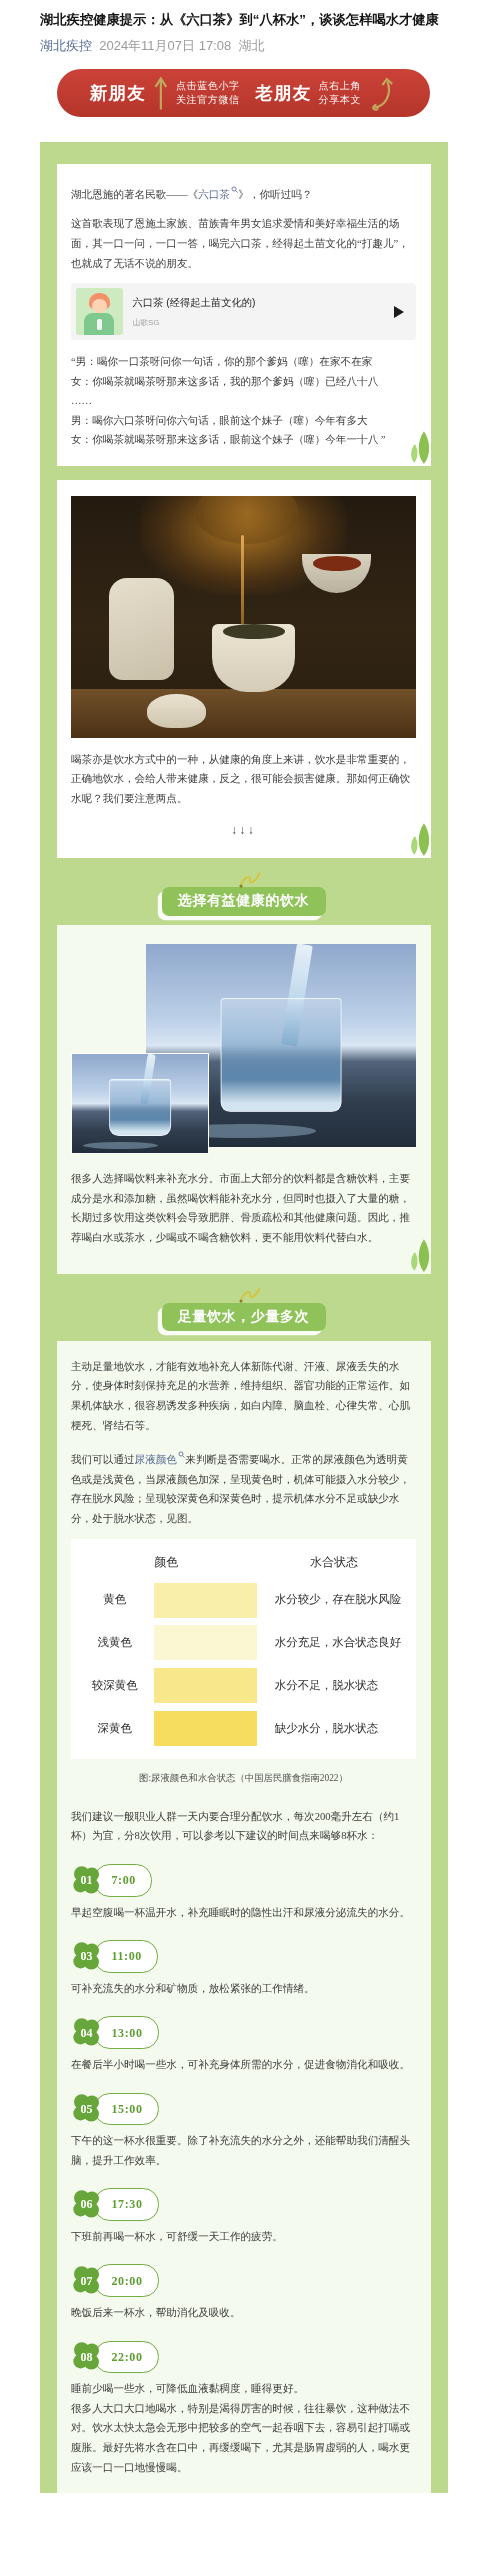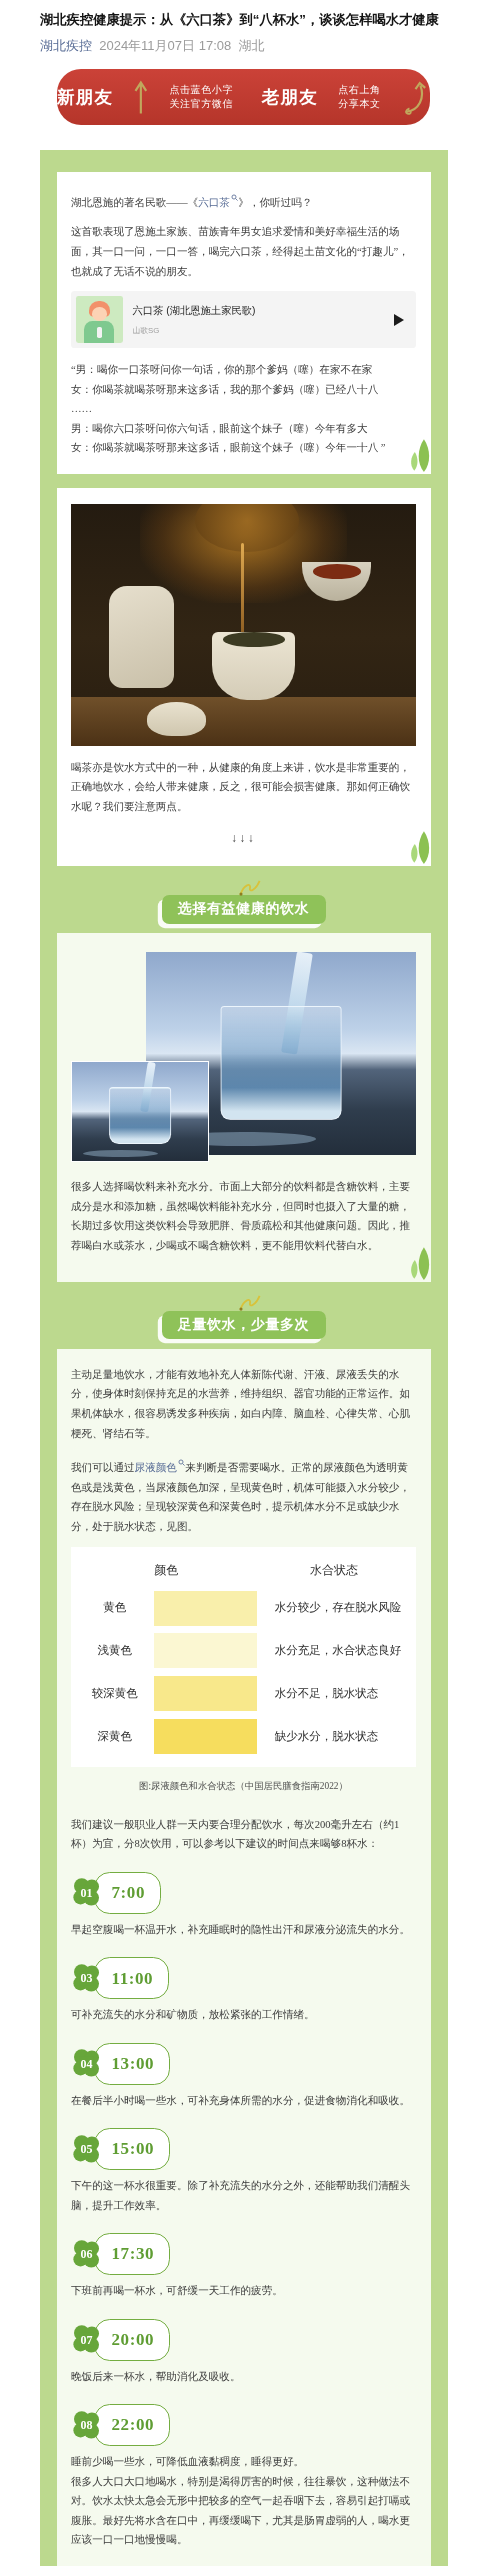--- a/index.html
+++ b/index.html
@@ -5,23 +5,23 @@
   html,body{margin:0;padding:0;background:#fff;}
   body{width:487px;font-family:"Liberation Sans",sans-serif;}
 
   
   .article-header{padding:9.7px 39px 0 40px;}
   .page-title{font-size:13.3px;line-height:1.45;margin:0 0 7.8px;color:#141414;font-weight:700;}
   .byline{display:flex;gap:7.2px;font-size:13px;color:#9b9b9b;align-items:baseline;}
   .byline .account{color:#576b95;cursor:pointer;}
 
   
-  .banner{margin:14.5px auto 0;width:373px;height:56px;border-radius:24px;
+  .banner{margin:14.5px auto 0;width:373px;height:48px;border-radius:24px;
     background:linear-gradient(180deg,#cb4238,#b5352a);
-    display:flex;align-items:center;justify-content:space-between;gap:7.2px;color:#fff;}
+    display:flex;align-items:center;justify-content:center;gap:7.2px;color:#fff;}
   .banner .big{font-size:17.5px;font-weight:800;letter-spacing:1.2px;}
   .banner .hints{font-size:10px;line-height:1.45;letter-spacing:0.6px;}
   .banner svg{display:block;}
 
   
   .green-wrap{margin:25px auto 0;width:408px;background:#bcd98e;padding:22px 17px 0;box-sizing:border-box;}
   .card{position:relative;background:#fff;padding:15.7px 14.5px;
     font-family:"Liberation Serif",serif;font-size:10.6px;line-height:1.85;color:#3b3b3b;}
   .card.tint{background:#f5faee;}
   .card p{margin:0 0 10.3px;}
@@ -96,21 +96,21 @@
   .t-status{flex:1;padding-left:18px;font-size:11.5px;}
   .t-caption{text-align:center;font-size:9.4px;color:#4f4f4f;margin:11px 0 3.6px;}
 
   
   .sched-item{margin-top:18px;}
   .sched-badge{display:flex;align-items:center;margin-bottom:6px;}
   .blob{position:relative;width:31px;height:31px;z-index:2;flex:none;}
   .blob .num{position:absolute;inset:0;display:flex;align-items:center;justify-content:center;
     color:#fff;font-size:12px;font-weight:700;}
   .pill{margin-left:-7.8px;background:#fff;border:1.2px solid #74ad41;color:#5f9d33;border-radius:15.7px;
-    padding:4.2px 15px 4.2px 16.3px;font-size:17px;font-weight:700;letter-spacing:0.6px;}
+    padding:4.2px 15px 4.2px 16.3px;font-size:12px;font-weight:700;letter-spacing:0.6px;}
   .sched-outro{margin-top:23px;}
 </style>
 </head>
 <body>
 
 <div class="article-header">
   <h1 class="page-title">湖北疾控健康提示：从《六口茶》到“八杯水”，谈谈怎样喝水才健康</h1>
   <div class="byline">
     <span class="account">湖北疾控</span>
     <span class="date">2024年11月07日 17:08</span>
@@ -152,21 +152,21 @@
     <p>这首歌表现了恩施土家族、苗族青年男女追求爱情和美好幸福生活的场面，其一口一问，一口一答，喝完六口茶，经得起土苗文化的“打趣儿”，也就成了无话不说的朋友。</p>
 
     <div class="music-card">
       <div class="album">
         <div class="hair"></div>
         <div class="face"></div>
         <div class="shirt"></div>
         <div class="mic"></div>
       </div>
       <div class="music-info">
-        <div class="music-title">六口茶 (湖北恩施土家民歌)</div>
+        <div class="music-title">六口茶 (经得起土苗文化的)</div>
         <div class="music-artist">山歌SG</div>
       </div>
       <div class="play-btn"></div>
     </div>
 
     <div class="lyrics">
       <div>“男：喝你一口茶呀问你一句话，你的那个爹妈（噻）在家不在家</div>
       <div>女：你喝茶就喝茶呀那来这多话，我的那个爹妈（噻）已经八十八</div>
       <div>……</div>
       <div>男：喝你六口茶呀问你六句话，眼前这个妹子（噻）今年有多大</div>

